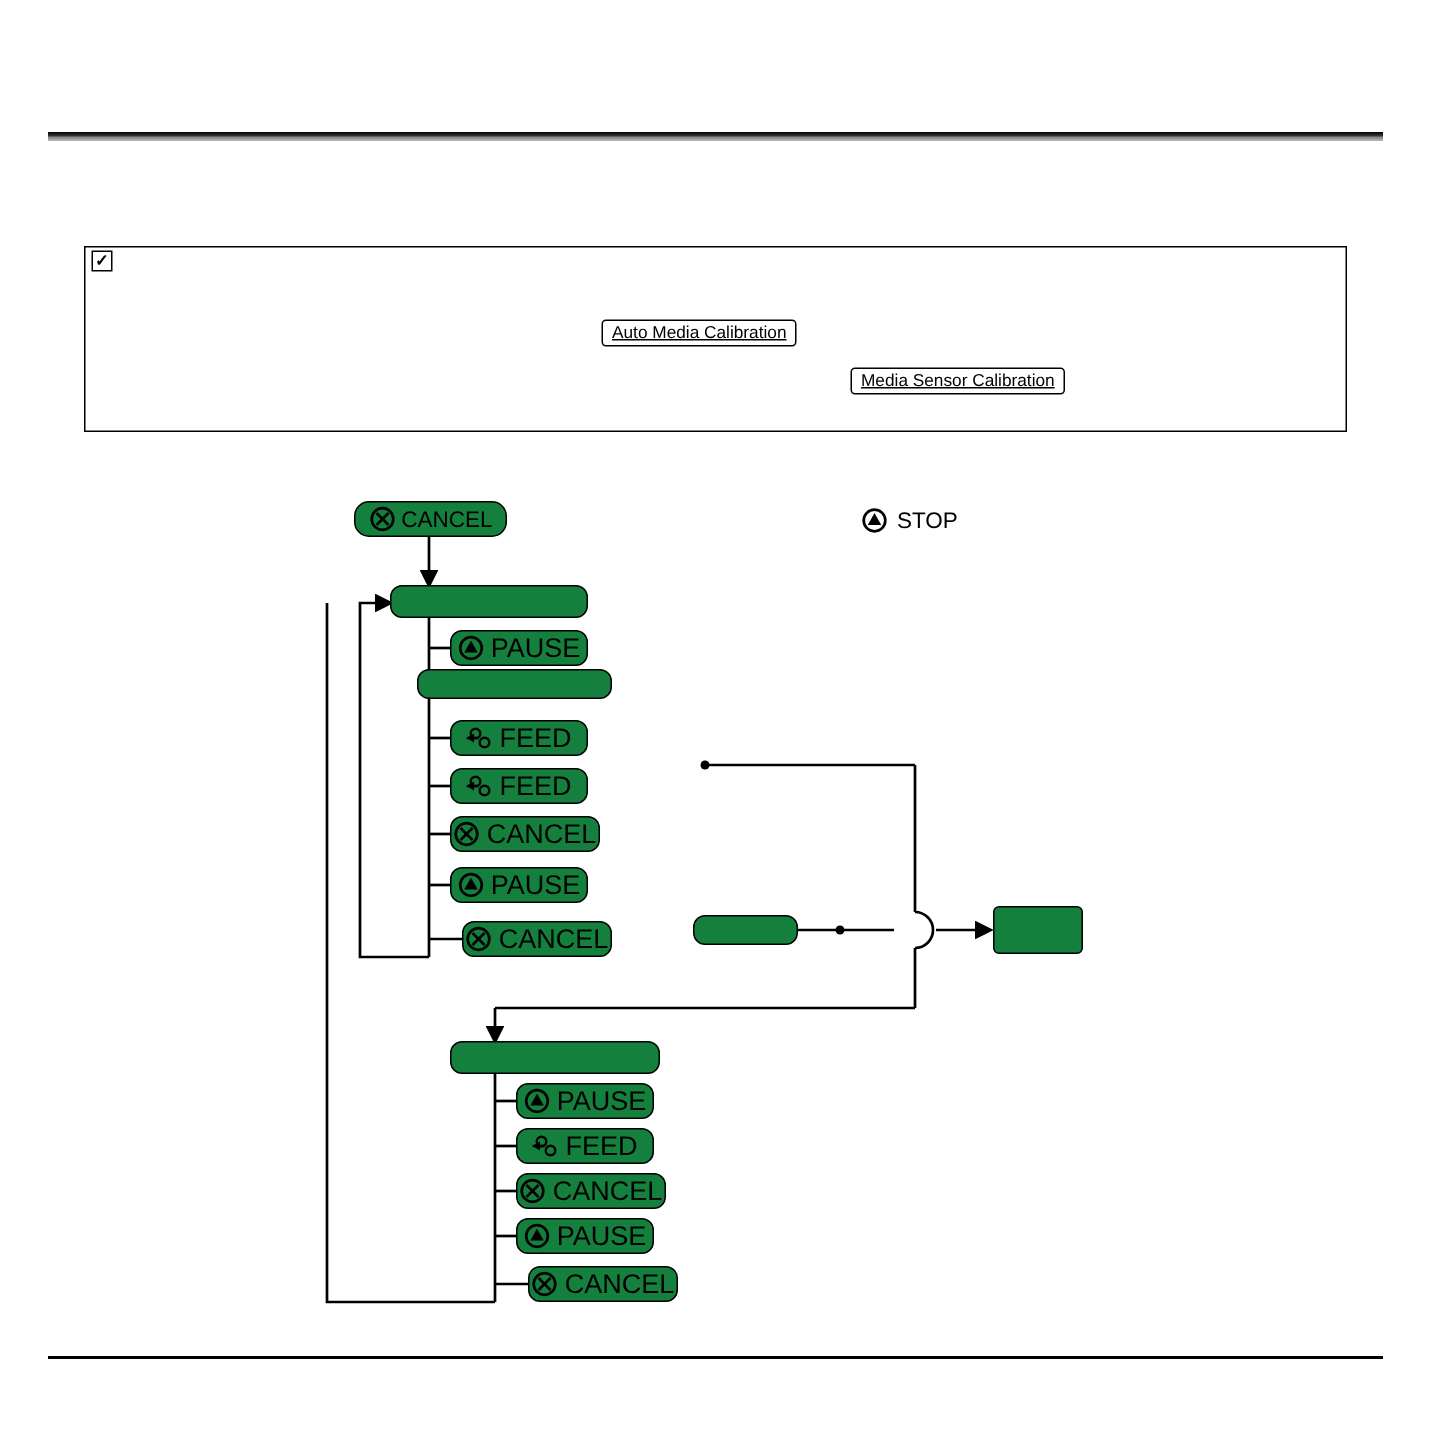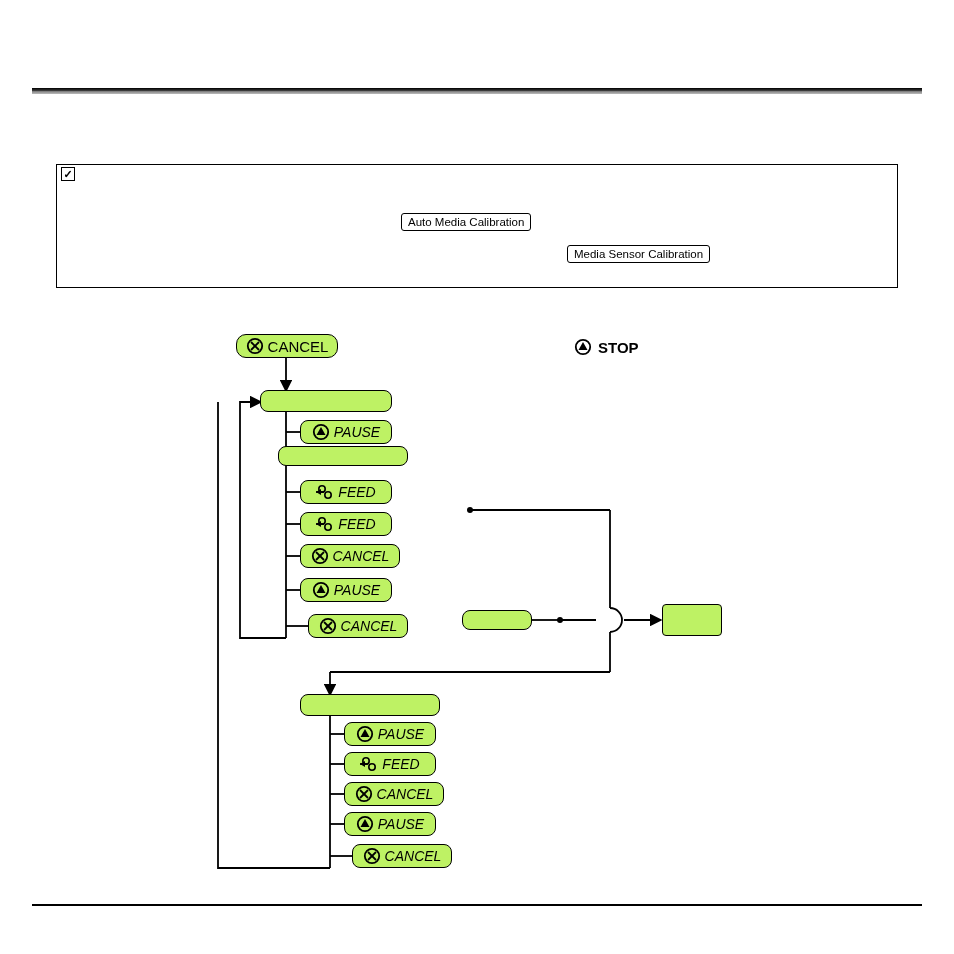--- a/index.html
+++ b/index.html
@@ -36,58 +36,58 @@
   }
   .pill-btn {
     position: absolute;
     border: 1px solid #000;
     border-radius: 3px;
     background: #fff;
     font-size: 11.5px;
     padding: 1px 6px;
     line-height: 14px;
     white-space: nowrap;
+    text-decoration: underline;
   }
   .diagram {
     position: absolute;
     left: 0; top: 0; width: 954px; height: 954px;
     pointer-events: none;
   }
   .dbox {
     position: absolute;
     border: 1.6px solid #000;
     border-radius: 10px;
-    background: #bef264;
+    background: #15803d;
     display: flex;
     align-items: center;
     justify-content: center;
     gap: 4px;
     font-size: 15px;
   }
-  .dbox.small { border-radius: 8px; font-size: 14px; font-style: italic; }
+  .dbox.small { border-radius: 8px; font-size: 18px; }
   .dbox.plain { border-radius: 8px; }
   .icon {
     display: inline-flex;
     width: 18px; height: 18px;
     align-items: center; justify-content: center;
   }
   .lbl { white-space: nowrap; }
   .bottom-rule {
     position: absolute;
     left: 32px; right: 32px; top: 904px;
     height: 2px;
     background: #000;
   }
   .free-icon {
     position: absolute;
     display: flex;
     align-items: center;
     gap: 6px;
     font-size: 15px;
-    font-weight: bold;
   }
 </style>
 </head>
 <body>
 
 <div class="top-rule"></div>
 
 <div class="note-box">
   <div class="checkmark">✓</div>
   <div class="pill-btn" style="left:344px; top:48px;">Auto Media Calibration</div>

